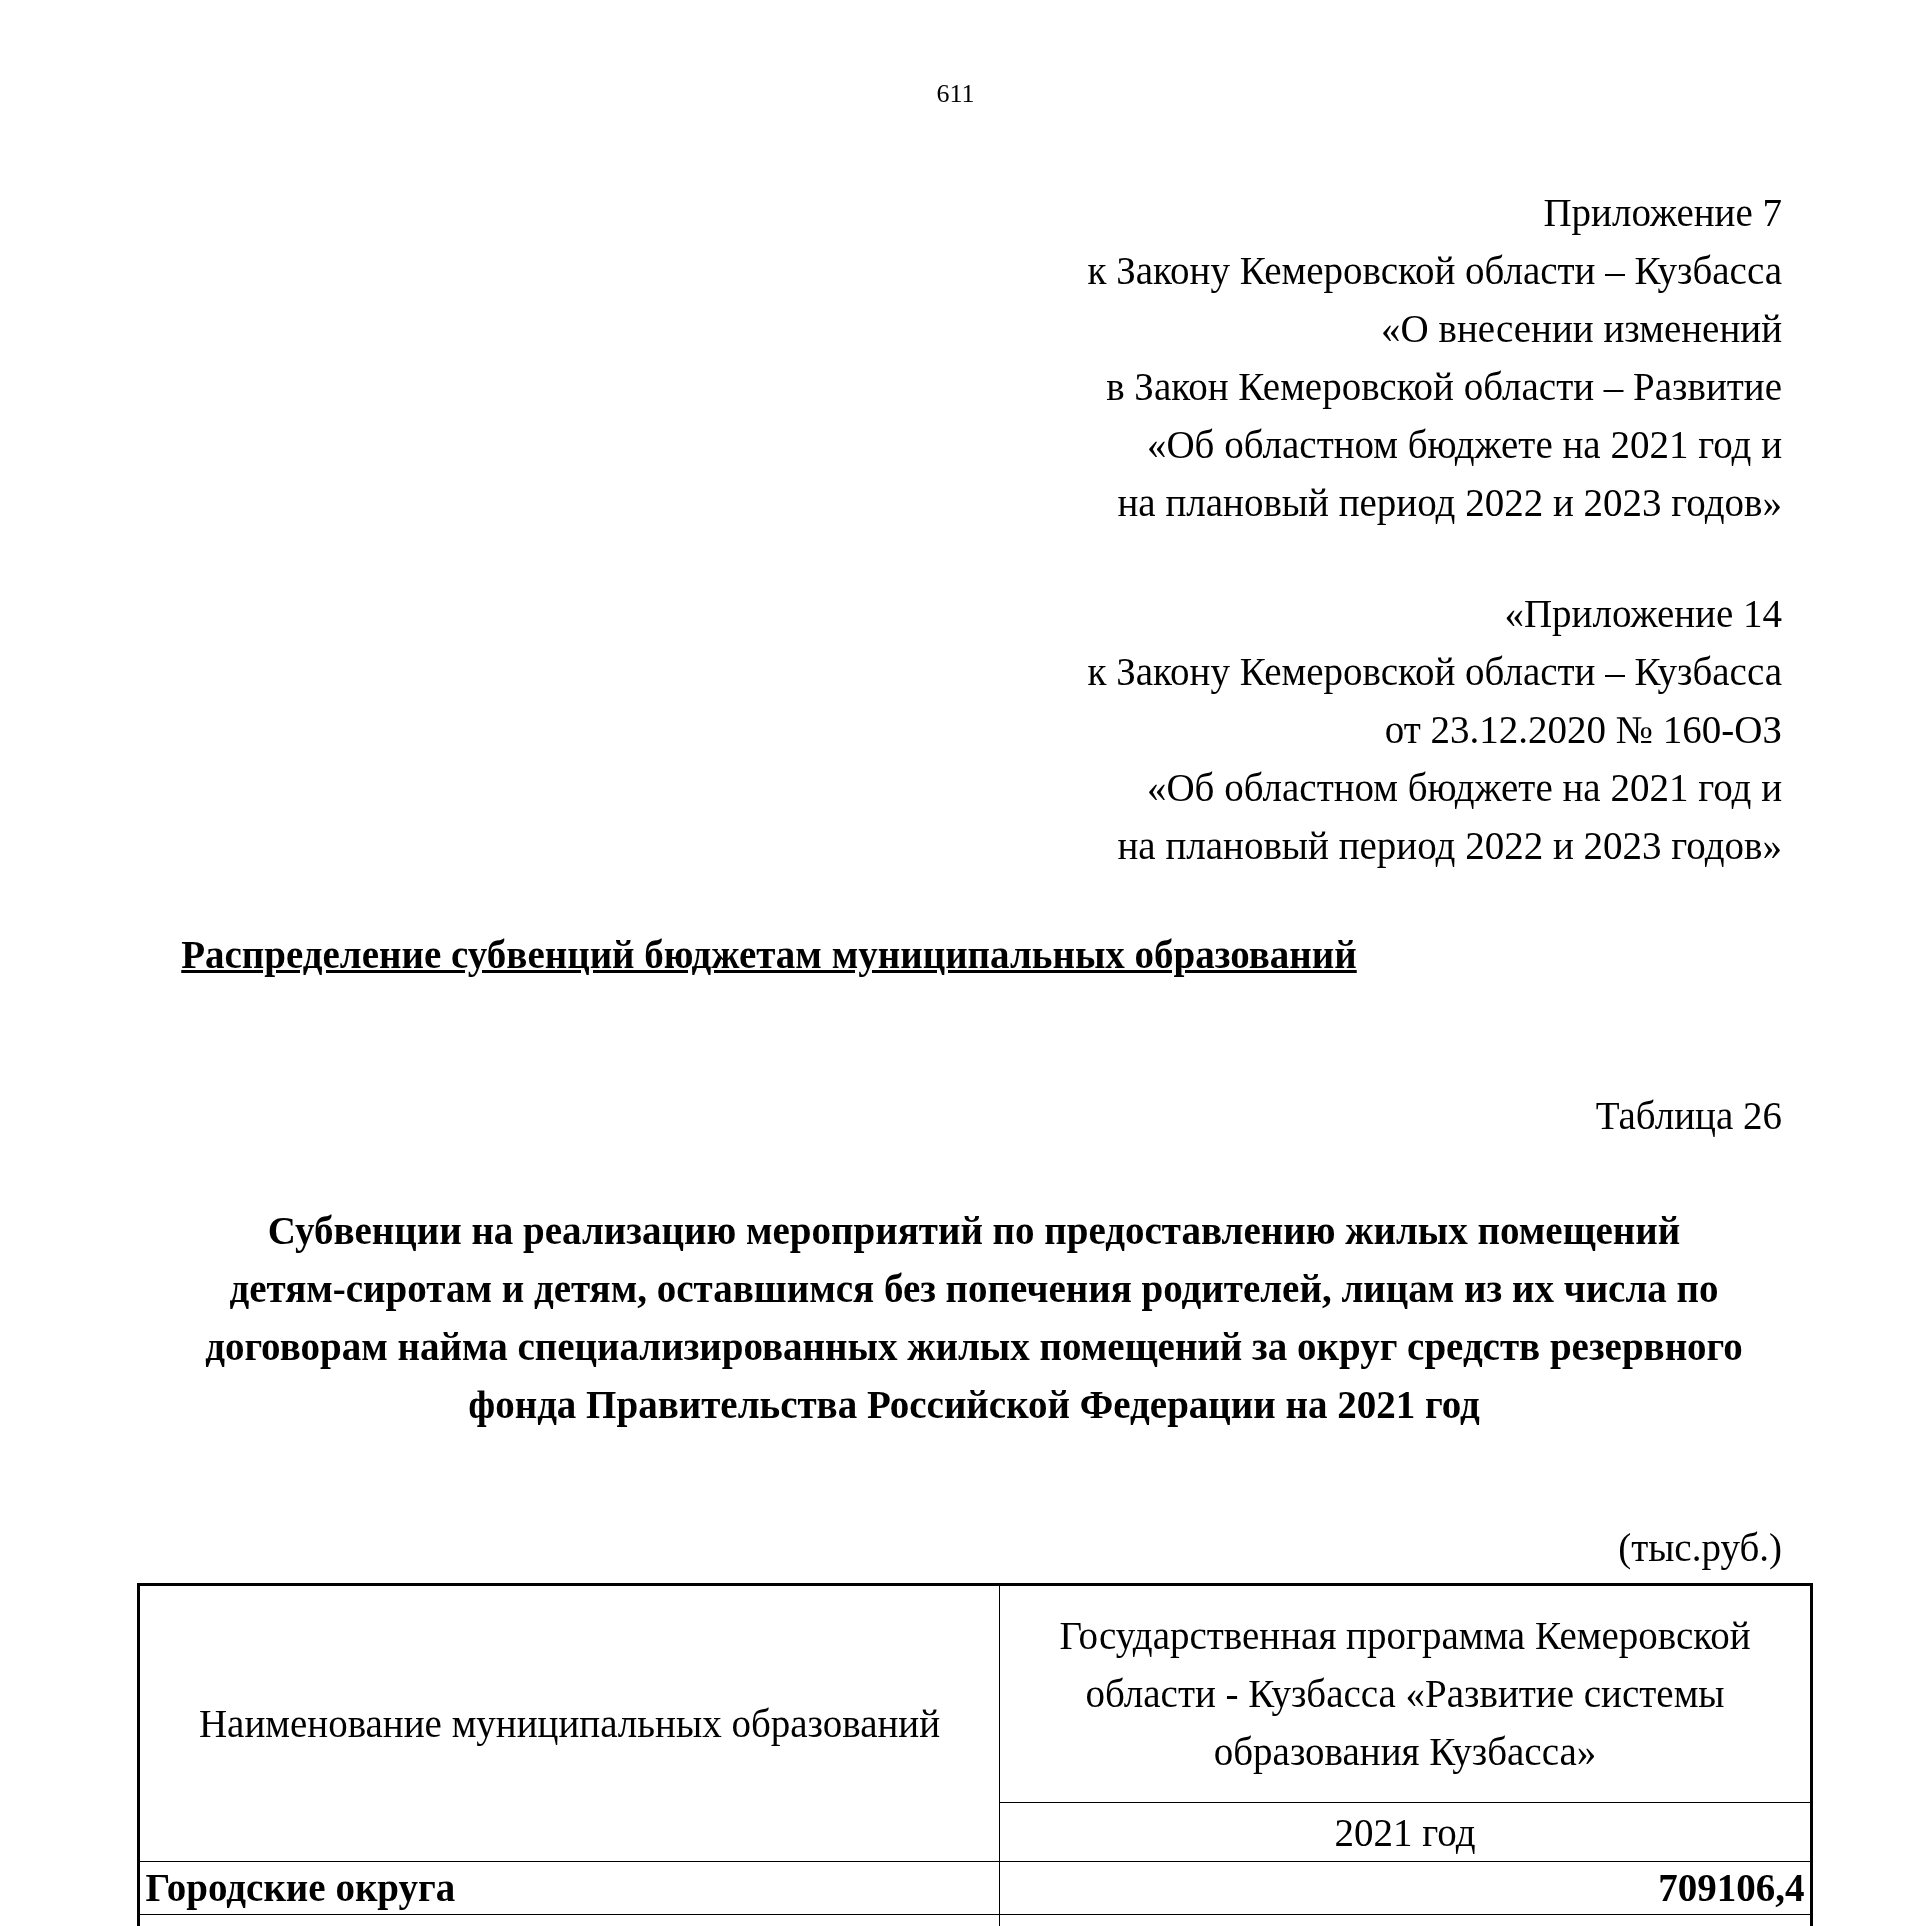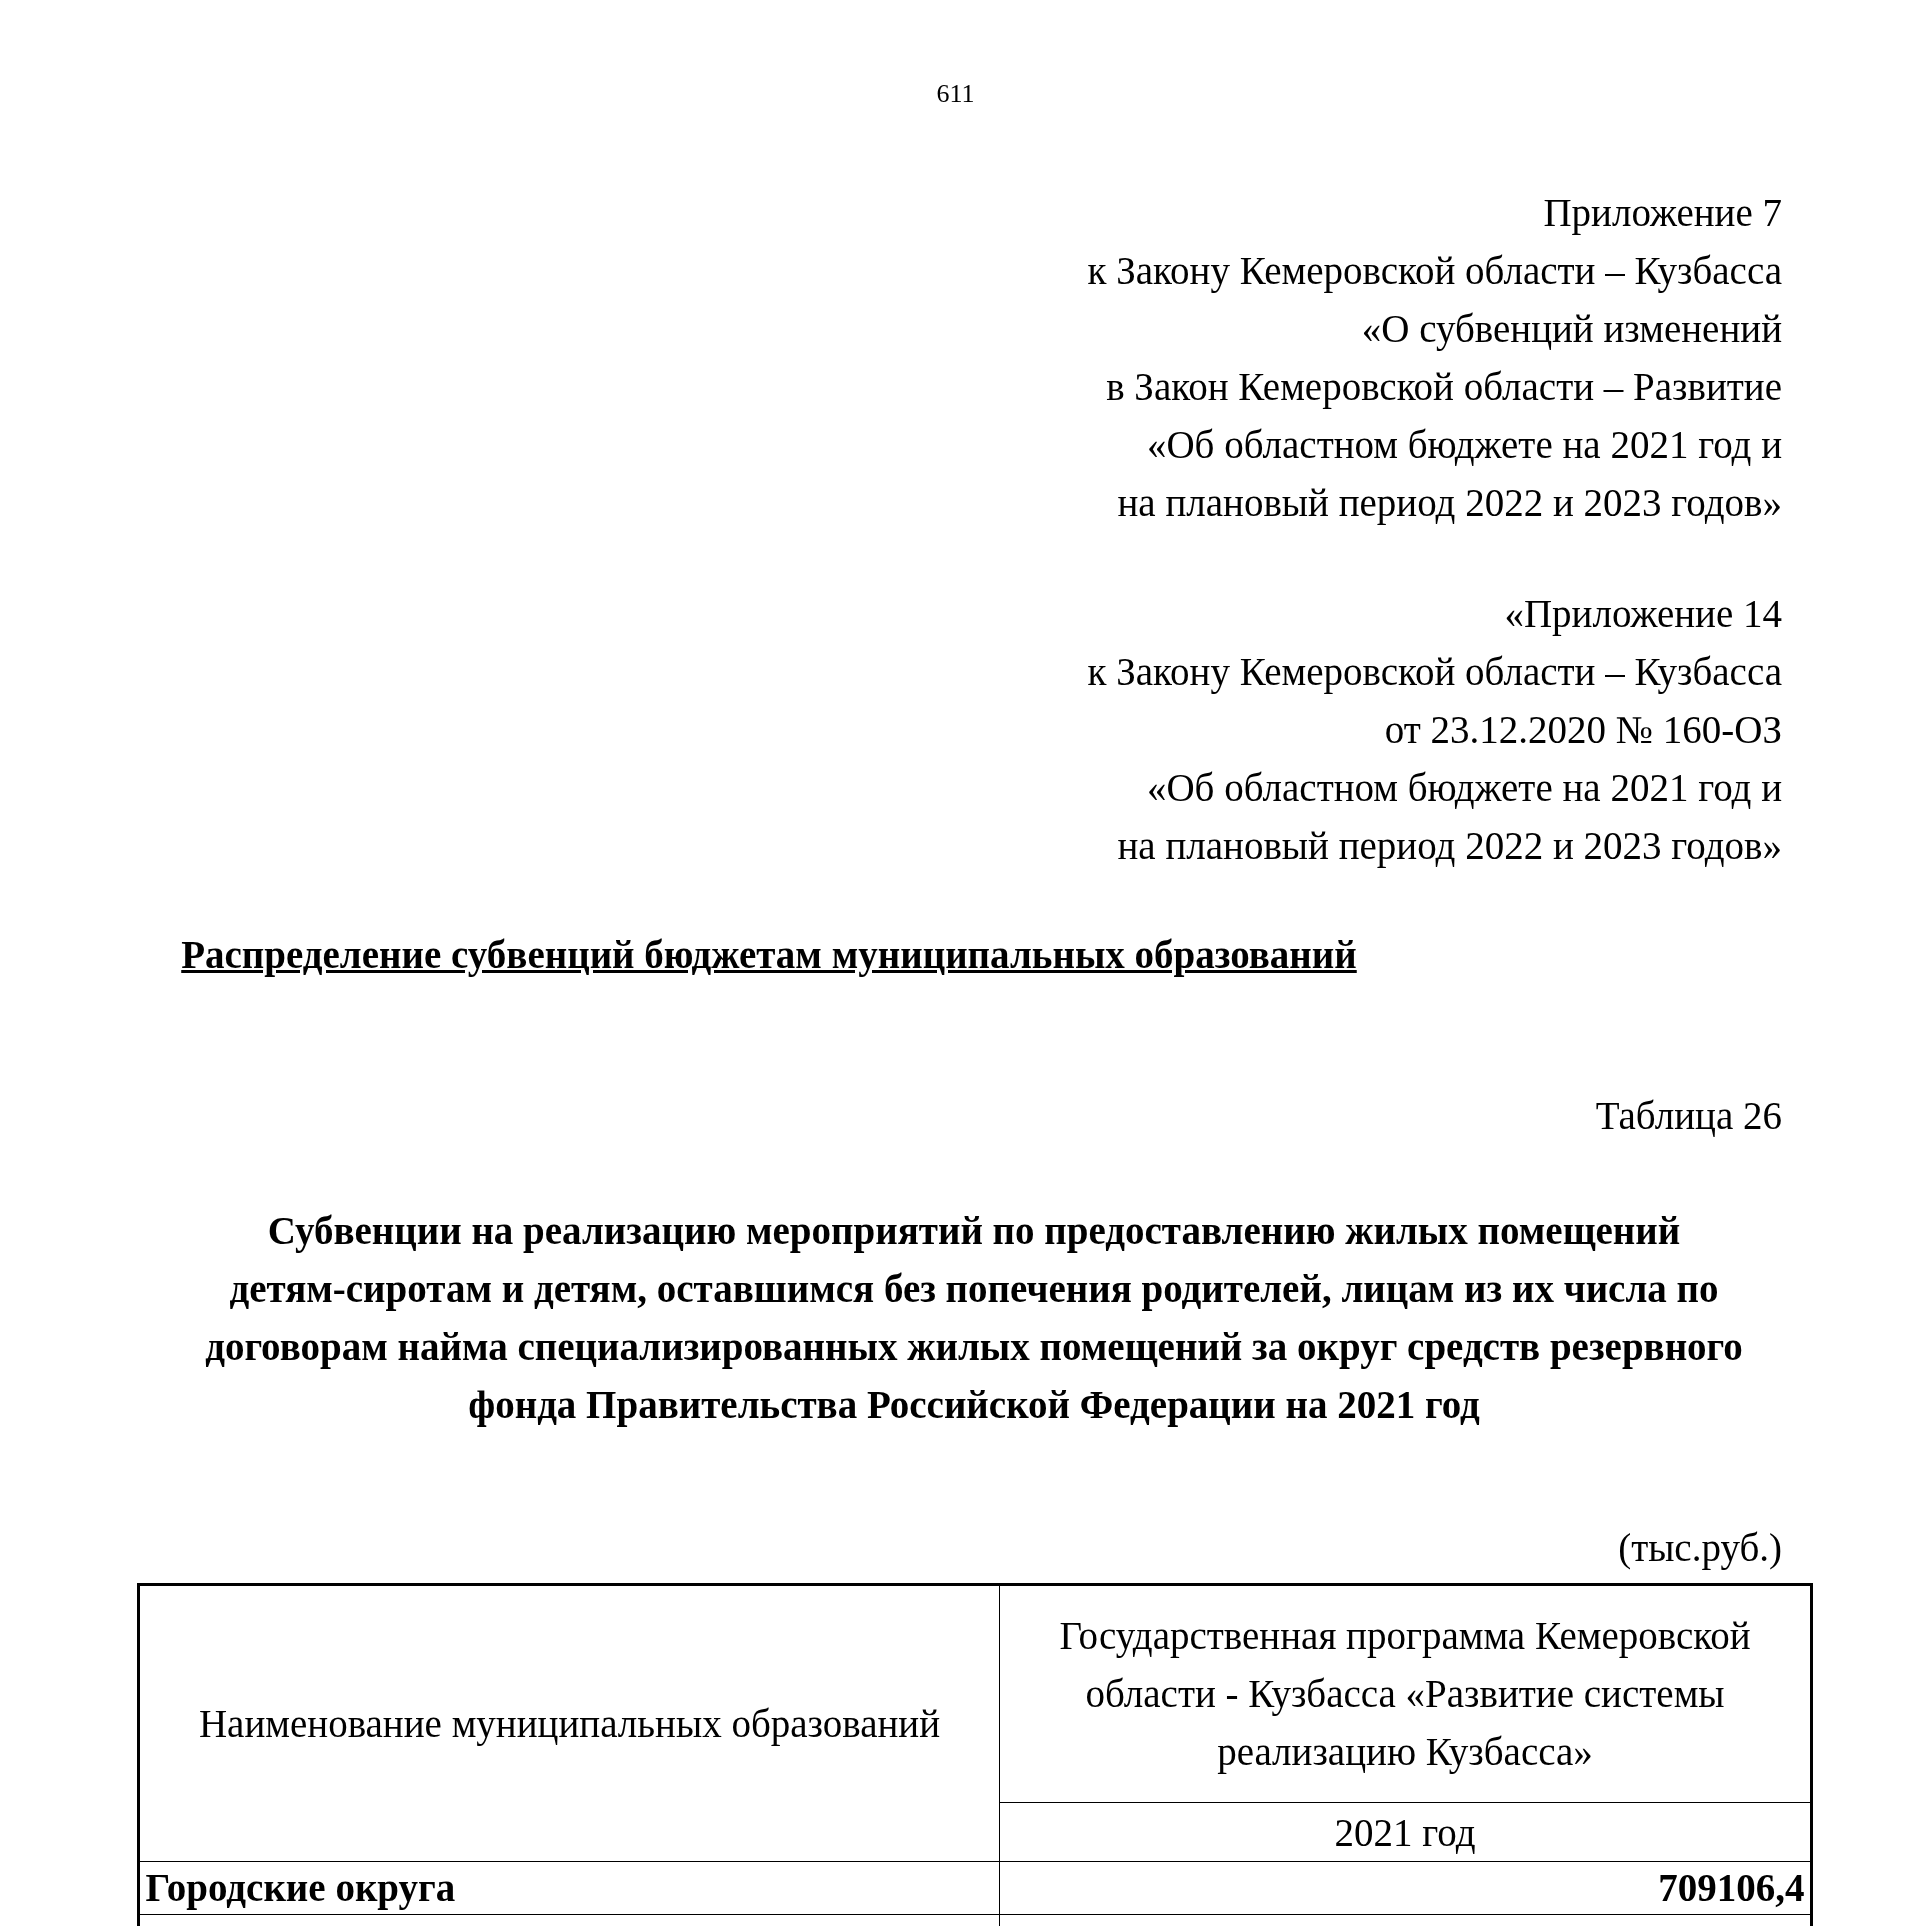--- a/index.html
+++ b/index.html
@@ -53,21 +53,21 @@
   tr.bold-row td { font-weight: bold; }
 </style>
 </head>
 <body>
 
 <div class="page-number">611</div>
 
 <div class="appendix appendix-1">
   <div>Приложение 7</div>
   <div>к Закону Кемеровской области – Кузбасса</div>
-  <div>«О субвенций изменений</div>
+  <div>«О внесении изменений</div>
   <div>в Закон Кемеровской области – Развитие</div>
   <div>«Об областном бюджете на 2021 год и</div>
   <div>на плановый период 2022 и 2023 годов»</div>
 </div>
 
 <div class="appendix appendix-2">
   <div>«Приложение 14</div>
   <div>к Закону Кемеровской области – Кузбасса</div>
   <div>от 23.12.2020 № 160-ОЗ</div>
   <div>«Об областном бюджете на 2021 год и</div>
@@ -90,21 +90,21 @@
 <div class="units">(тыс.руб.)</div>
 
 <table class="data-table">
   <colgroup>
     <col class="name-col">
     <col class="val-col">
   </colgroup>
   <thead>
     <tr>
       <th class="name-header" rowspan="2">Наименование муниципальных образований</th>
-      <th class="program-header">Государственная программа Кемеровской области - Кузбасса «Развитие системы реализацию Кузбасса»</th>
+      <th class="program-header">Государственная программа Кемеровской области - Кузбасса «Развитие системы образования Кузбасса»</th>
     </tr>
     <tr>
       <th class="year-header">2021 год</th>
     </tr>
   </thead>
   <tbody id="table-body">
       <tr class="data-row bold-row">
         <td class="name-cell">Городские округа</td>
         <td class="value-cell">709106,4</td>
       </tr>

